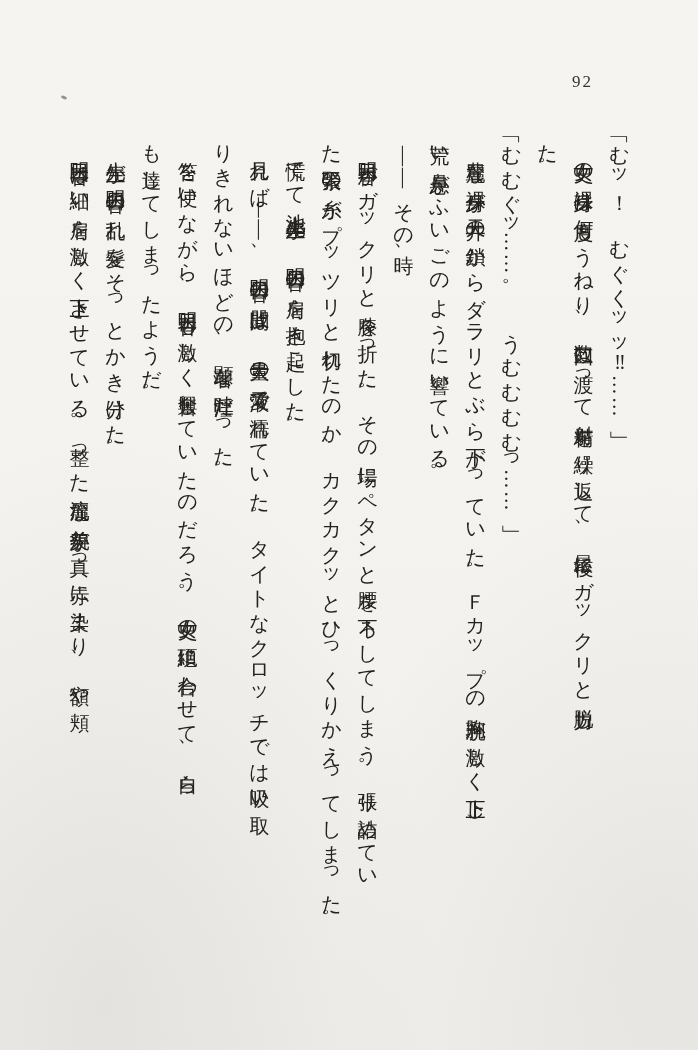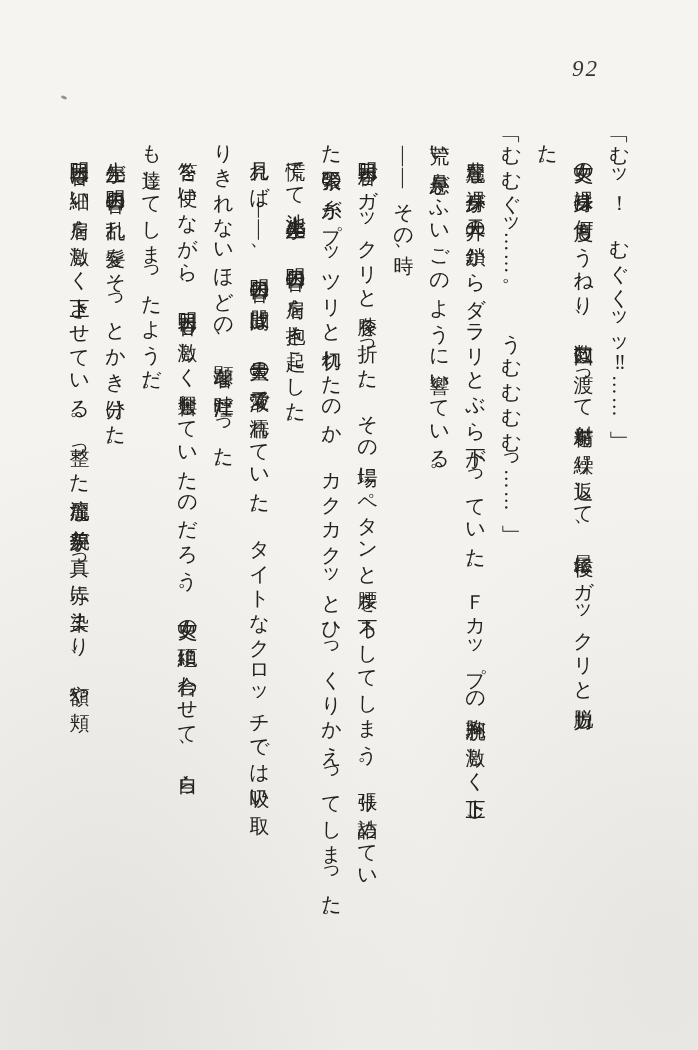--- a/index.html
+++ b/index.html
@@ -18,26 +18,25 @@
     width: 698px;
     height: 1050px;
     background:
       radial-gradient(ellipse at 15% 95%, rgba(120,118,112,0.10), rgba(0,0,0,0) 40%),
       radial-gradient(ellipse at 95% 90%, rgba(120,118,112,0.08), rgba(0,0,0,0) 35%),
       linear-gradient(180deg, #f5f4f1 0%, #f3f2ee 60%, #efeeea 100%);
     color: #262423;
   }
   .page-number {
     position: absolute;
-    top: 56px;
+    top: 72px;
     left: 572px;
-    font-size: 23px;
+    font-size: 17px;
     letter-spacing: 2px;
     color: #37342f;
-    font-style: italic;
   }
   .scan-speck {
     position: absolute;
     top: 96px;
     left: 61px;
     width: 6px;
     height: 3px;
     border-radius: 50% 40% 60% 50%;
     background: rgba(70,68,64,0.55);
     transform: rotate(24deg);

